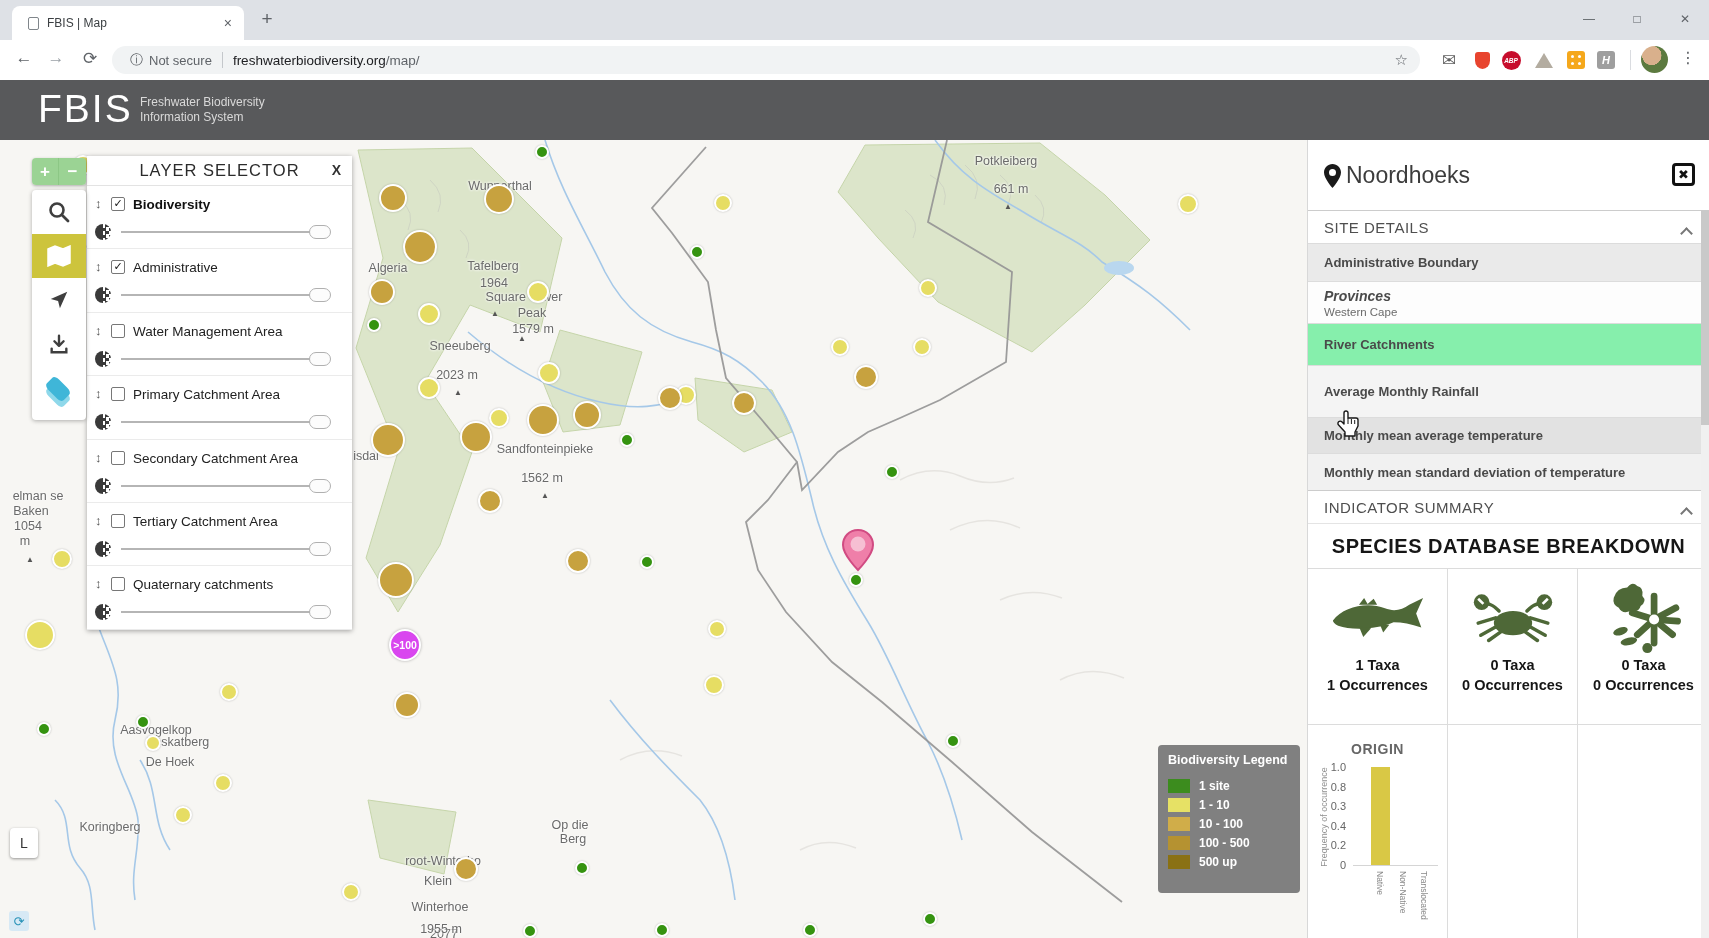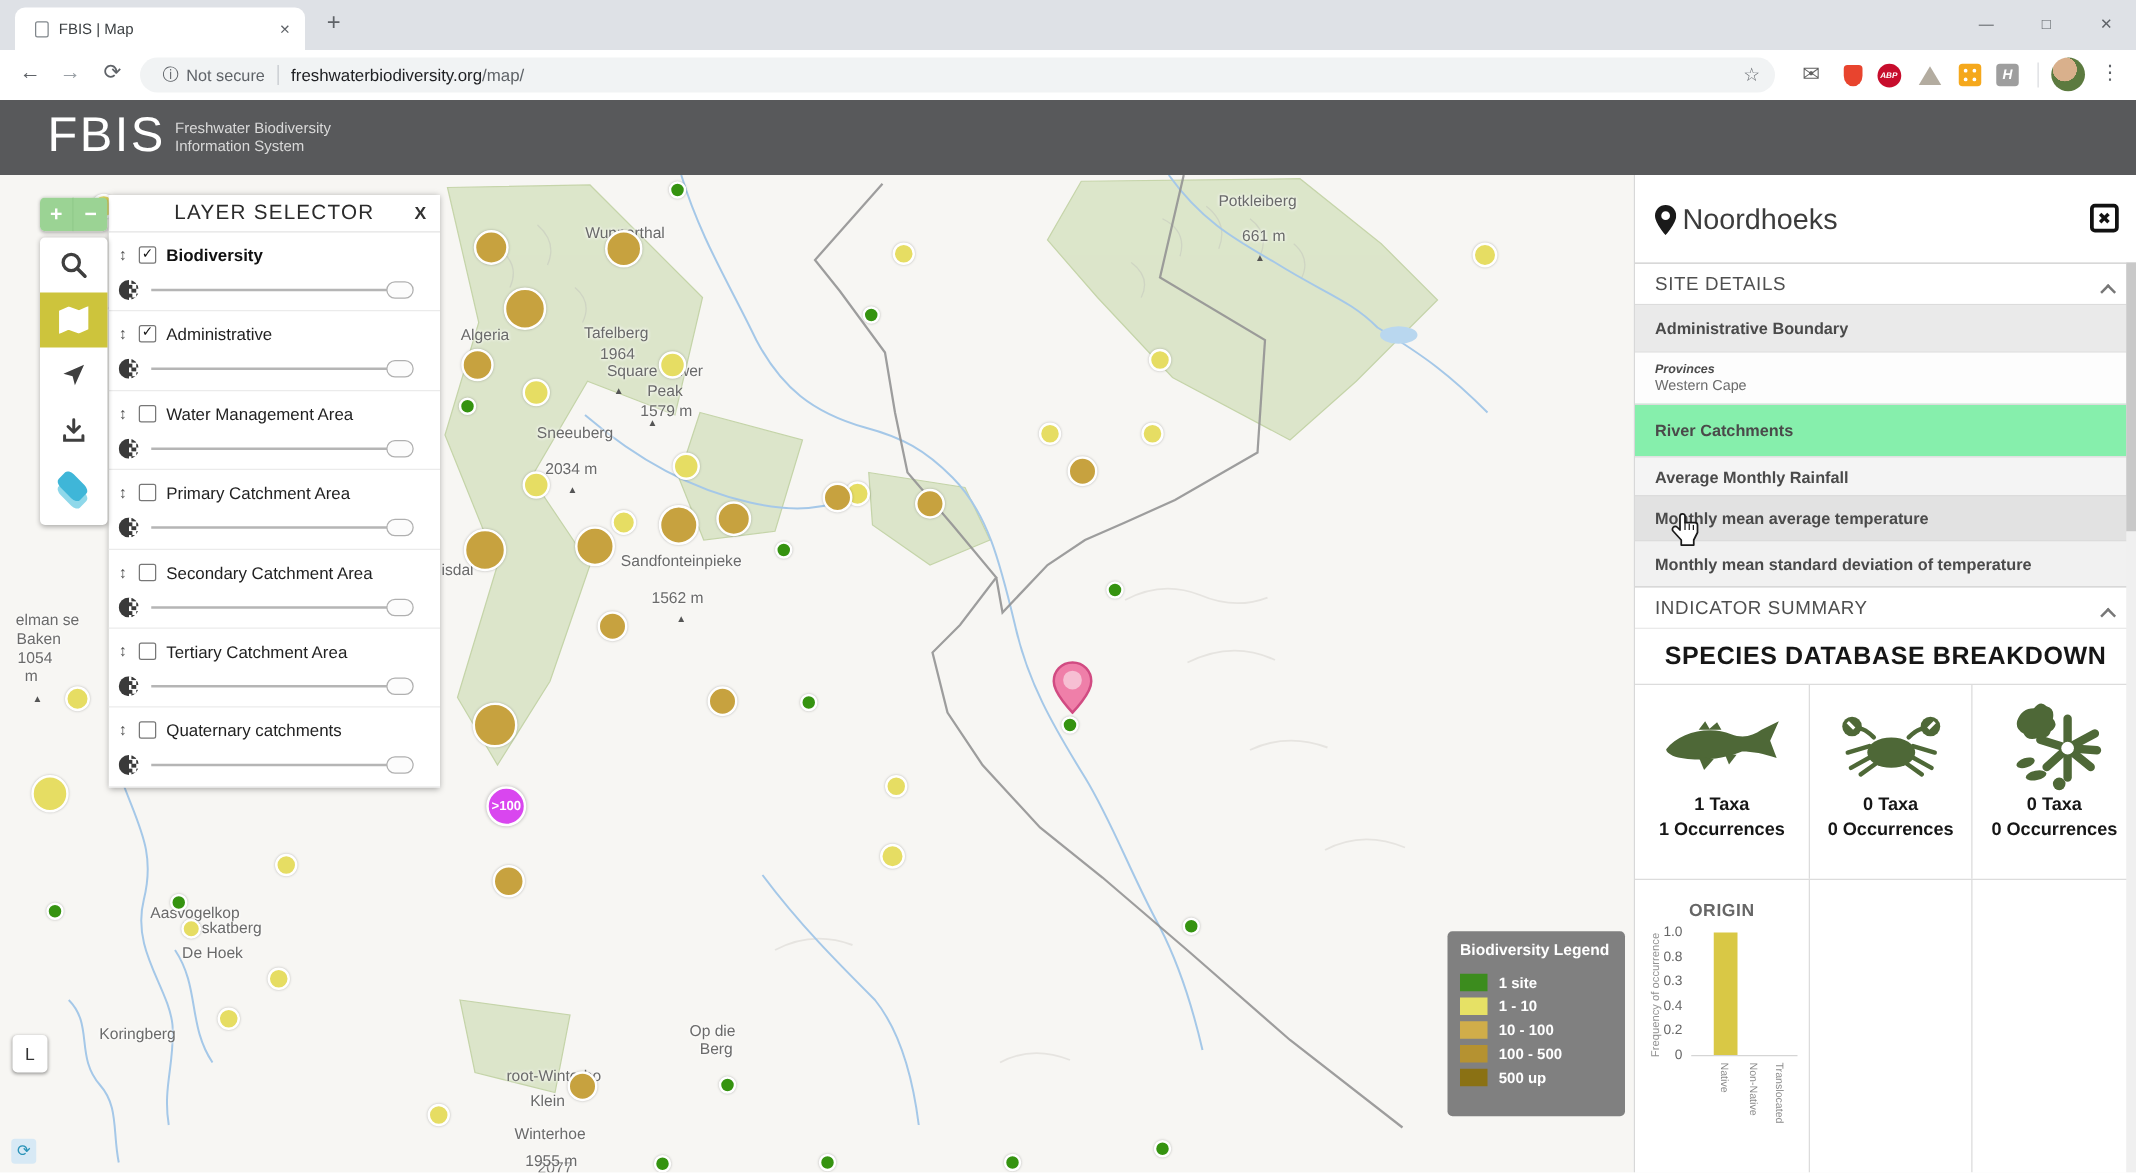--- a/index.html
+++ b/index.html
@@ -94,24 +94,24 @@
   #panel { position:absolute; left:1307px; top:140px; width:402px; height:798px; background:#fff; z-index:20; border-left:1px solid #d8d8d8; display:flex; flex-direction:column; }
   .p-head { height:70px; position:relative; }
   .p-pin { position:absolute; left:16px; top:24px; }
   .p-title { position:absolute; left:38px; top:22px; font-size:23px; color:#3c3c3c; }
   .p-close { position:absolute; right:14px; top:23px; width:23px; height:23px; border:3px solid #111; border-radius:4px; display:flex; align-items:center; justify-content:center; font-size:13px; font-weight:bold; color:#111; }
   .sechead { height:28px; border-top:1px solid #ccc; display:flex; align-items:center; padding:16px 16px; font-size:15px; color:#4f4f4f; letter-spacing:.5px; position:relative; background:#fff; }
   .caret { position:absolute; right:18px; top:18px; width:9px; height:9px; border-top:2px solid #777; border-right:2px solid #777; transform:rotate(-45deg); }
   .drow { display:flex; align-items:center; padding:0 16px; font-size:13px; font-weight:bold; color:#4a4a4a; border-top:1px solid #dcdcdc; }
   .r0 { height:38px; background:#eaeaea; }
   .rprov { height:42px; background:#fdfdfd; flex-direction:column; align-items:flex-start; justify-content:center; }
-  .rprov .pl { font-size:10px; font-weight:bold; font-style:italic; color:#4a4a4a; }
+  .rprov .pl { font-size:14px; font-weight:bold; font-style:italic; color:#4a4a4a; }
   .rprov .pv { font-size:11.5px; font-weight:normal; color:#6b6b6b; margin-top:2px; }
   .r1 { height:42px; background:#86efac; }
-  .r2 { height:31px; background:#f4f4f4; }
+  .r2 { height:52px; background:#f4f4f4; }
   .r3 { height:36px; background:#e2e2e2; }
   .r4 { height:37px; background:#f1f1f1; }
   .bk-title { height:45px; display:flex; align-items:center; justify-content:center; font-size:20px; font-weight:bold; color:#161616; letter-spacing:.5px; border-top:1px solid #e4e4e4; }
   .grid { flex:1; display:flex; flex-direction:column; border-top:1px solid #dcdcdc; }
   .grow1 { height:155px; display:flex; }
   .grow2 { flex:1; display:flex; border-top:1px solid #dcdcdc; }
   .gcell { position:relative; display:flex; flex-direction:column; align-items:center; }
   .gc1 { width:139px; }
   .gc2 { width:130px; border-left:1px solid #dcdcdc; }
   .gc3 { flex:1; border-left:1px solid #dcdcdc; }
@@ -182,21 +182,21 @@
 
   <div id="labels-layer">
       <span class="maplabel" style="left: 500px; top: 46px;">Wupperthal</span>
       <span class="maplabel" style="left: 388px; top: 128px;">Algeria</span>
       <span class="maplabel" style="left: 493px; top: 126px;">Tafelberg</span>
       <span class="maplabel" style="left: 494px; top: 143px;">1964</span>
       <span class="maplabel" style="left: 524px; top: 157px;">Square Tower</span>
       <span class="maplabel" style="left: 532px; top: 173px;">Peak</span>
       <span class="maplabel" style="left: 533px; top: 189px;">1579 m</span>
       <span class="maplabel" style="left: 460px; top: 206px;">Sneeuberg</span>
-      <span class="maplabel" style="left: 457px; top: 235px;">2034 m</span>
+      <span class="maplabel" style="left: 457px; top: 235px;">2023 m</span>
       <span class="maplabel" style="left: 545px; top: 309px;">Sandfonteinpieke</span>
       <span class="maplabel" style="left: 542px; top: 338px;">1562 m</span>
       <span class="maplabel" style="left: 1006px; top: 21px;">Potkleiberg</span>
       <span class="maplabel" style="left: 1011px; top: 49px;">661 m</span>
       <span class="maplabel" style="left: 366px; top: 316px;">isdal</span>
       <span class="maplabel" style="left: 156px; top: 590px;">Aasvogelkop</span>
       <span class="maplabel" style="left: 178px; top: 602px;">Tôskatberg</span>
       <span class="maplabel" style="left: 170px; top: 622px;">De Hoek</span>
       <span class="maplabel" style="left: 110px; top: 687px;">Koringberg</span>
       <span class="maplabel" style="left: 570px; top: 685px;">Op die</span>

